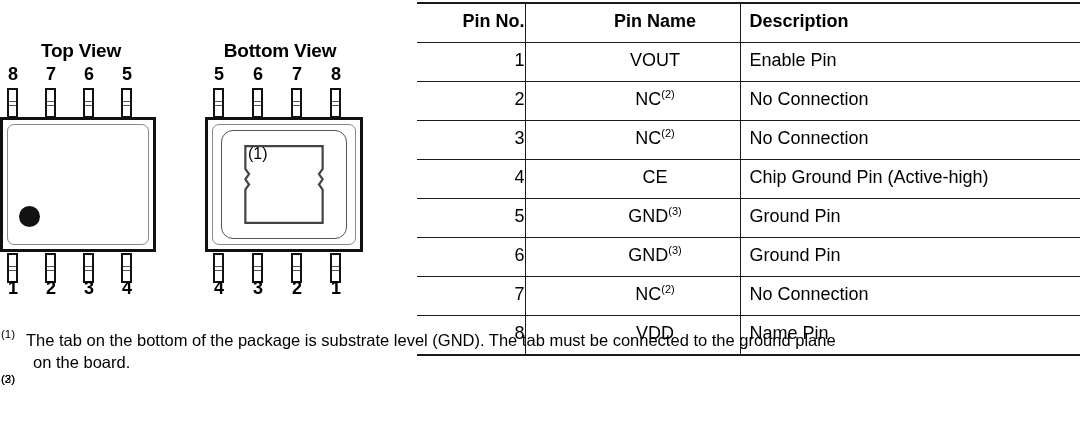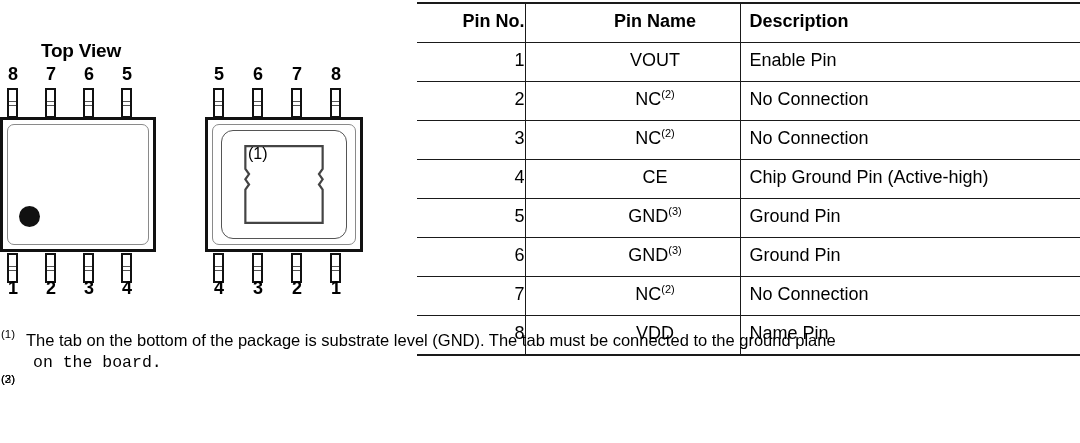--- a/index.html
+++ b/index.html
@@ -180,21 +180,21 @@
     position: relative;
     padding-left: 26px;
     margin-bottom: 1px;
   }
   .footnote .marker {
     position: absolute;
     left: 1px;
     top: -3px;
     font-size: 11.5px;
   }
-  .footnote .fn-line2 { display: block; padding-left: 7px; font-family: Liberation Mono, monospace; }
+  .footnote .fn-line2 { display: block; padding-left: 7px; }
 </style>
 </head>
 <body>
 
 <div id="package-diagrams">
 
   <div class="pkg-view" id="top-view-group">
     <div class="view-title">Top View</div>
 
     <div class="pin-label top" style="left:16px;">8</div>
@@ -233,20 +233,21 @@
         <span class="band"></span>
       </div>
 
     <div class="pin-label bottom" style="left:16px;">1</div>
     <div class="pin-label bottom" style="left:54px;">2</div>
     <div class="pin-label bottom" style="left:92px;">3</div>
     <div class="pin-label bottom" style="left:130px;">4</div>
   </div>
 
   <div class="pkg-view" id="bottom-view-group">
+    <div class="view-title" style="left:-5px;">Bottom View</div>
 
     <div class="pin-label top" style="left:18px;">5</div>
     <div class="pin-label top" style="left:57px;">6</div>
     <div class="pin-label top" style="left:96px;">7</div>
     <div class="pin-label top" style="left:135px;">8</div>
 
     <div class="lead top" style="left:23px;">
         <span class="band"></span>
       </div>
     <div class="lead top" style="left:62px;">

